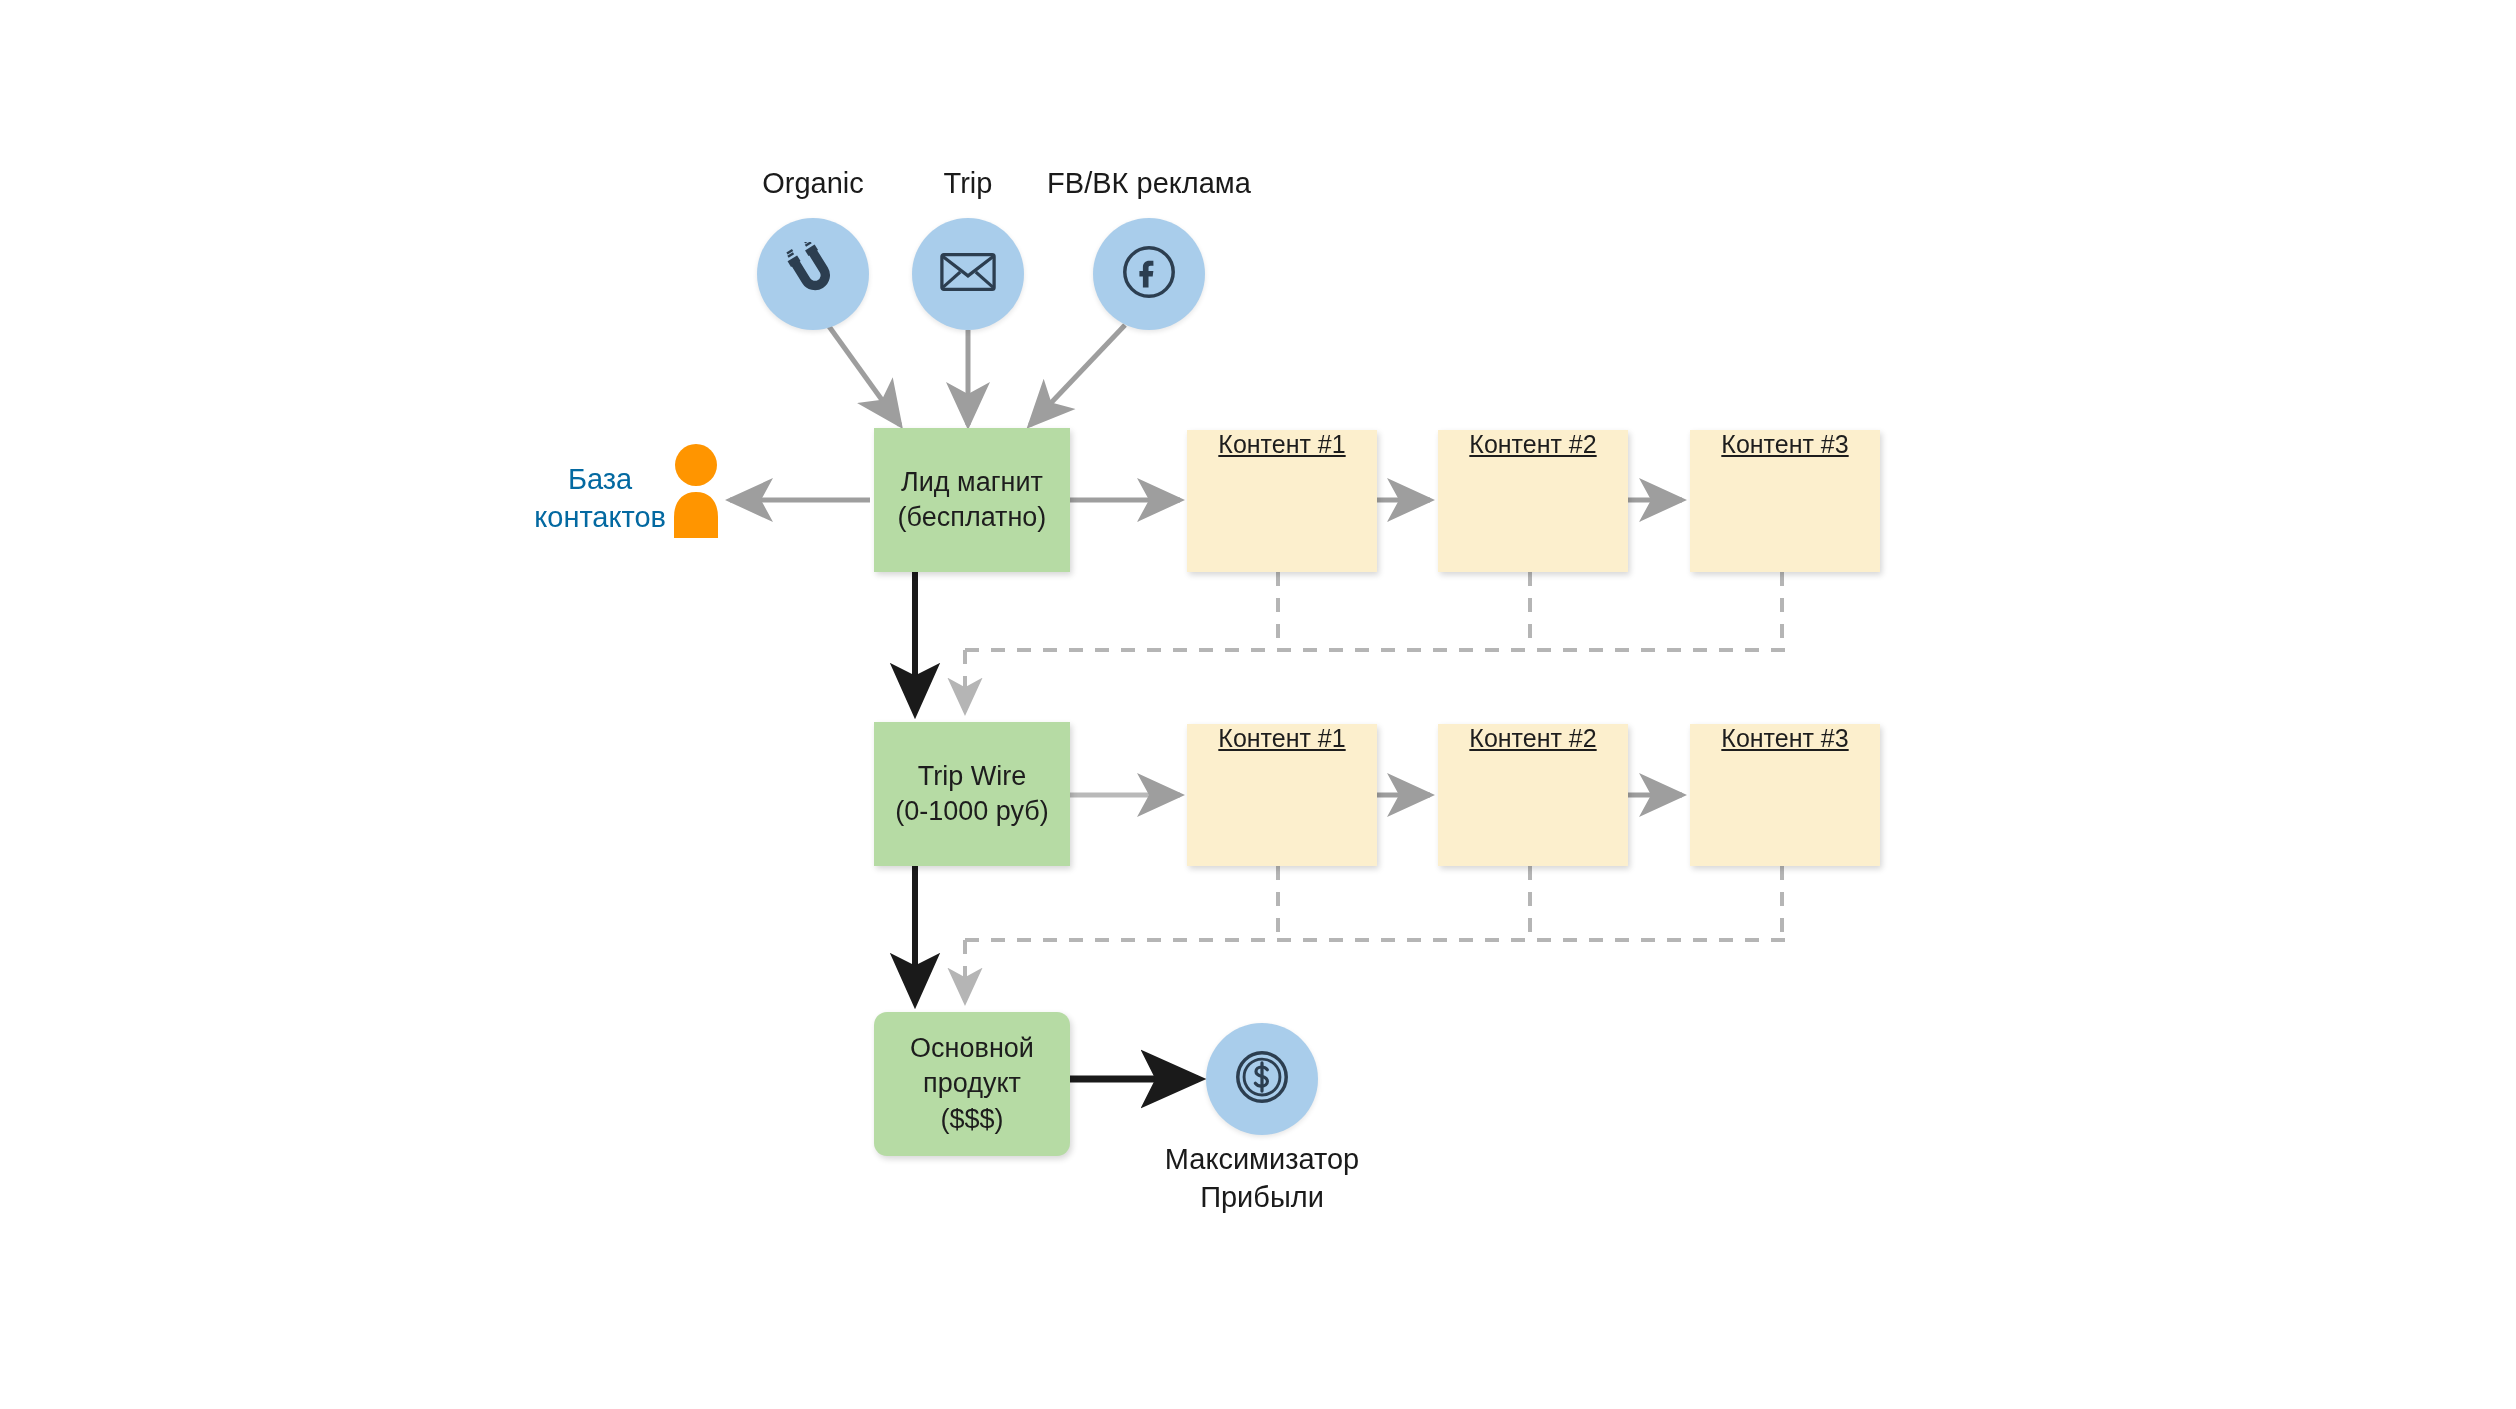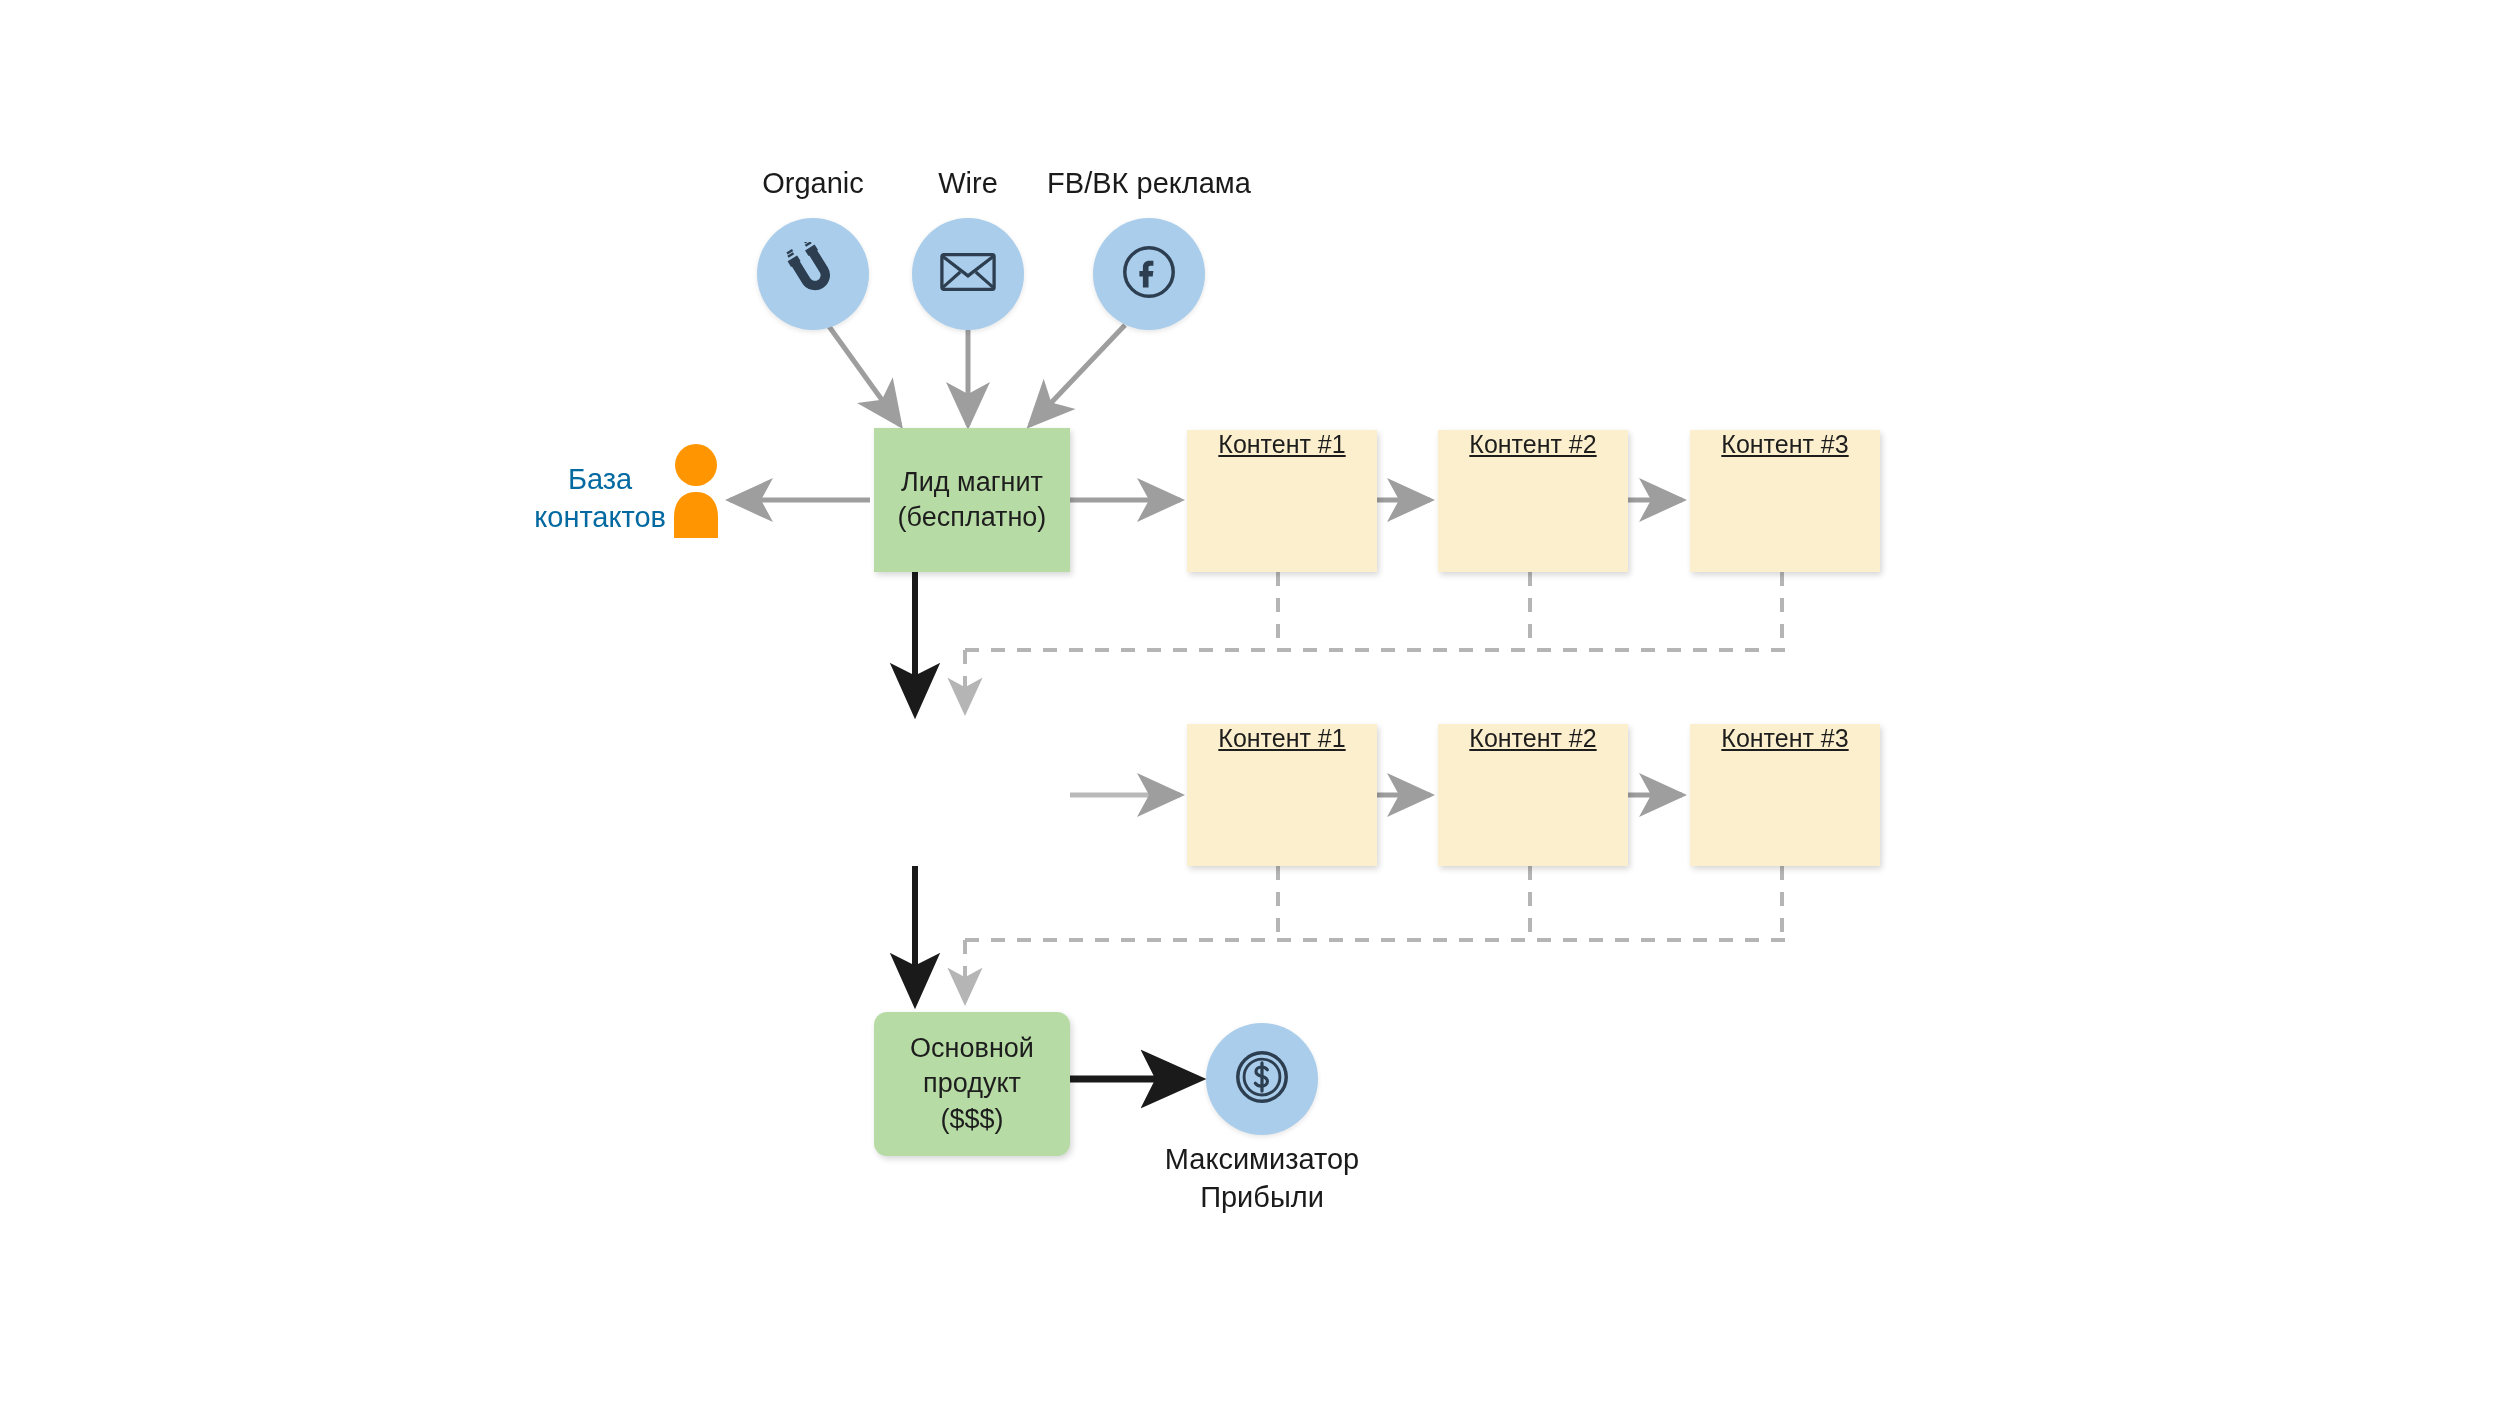--- a/index.html
+++ b/index.html
@@ -245,21 +245,21 @@
             <line x1="19" y1="0.5" x2="26" y2="0.5" stroke="#2c3e50" stroke-width="2.6"></line>
             <line x1="40" y1="4" x2="47" y2="4" stroke="#2c3e50" stroke-width="2.6"></line>
             <line x1="41" y1="0.5" x2="48" y2="0.5" stroke="#2c3e50" stroke-width="2.6"></line>
           </g>
         </svg>
       </span>
     </div>
   </div>
 
   <div class="source-node" style="left:912px; top:218px;">
-    <div class="source-label">Wire</div>
+    <div class="source-label">Trip</div>
     <div class="source-circle">
       <span>
         <svg width="58" height="46" viewBox="0 0 60 46" xmlns="http://www.w3.org/2000/svg">
           <rect x="3" y="5" width="54" height="36" rx="2" fill="none" stroke="#2c3e50" stroke-width="3.4"></rect>
           <path d="M4 7 L30 27 L56 7" fill="none" stroke="#2c3e50" stroke-width="3.4"></path>
           <path d="M4 39 L22 23" fill="none" stroke="#2c3e50" stroke-width="3.2"></path>
           <path d="M56 39 L38 23" fill="none" stroke="#2c3e50" stroke-width="3.2"></path>
         </svg>
       </span>
     </div>
@@ -291,20 +291,26 @@
     </span>
   </div>
 
   <div class="stage-box" style="left:874px; top:428px;">
     <div>
       <span class="lbl-line">Лид магнит</span>
       <span class="lbl-line">(бесплатно)</span>
     </div>
   </div>
 
+  <div class="stage-box" style="left:874px; top:722px;">
+    <div>
+      <span class="lbl-line">Trip Wire</span>
+      <span class="lbl-line">(0-1000 руб)</span>
+    </div>
+  </div>
 
   <div class="stage-box" style="left:874px; top:1012px;border-radius:13px;">
     <div>
       <span class="lbl-line">Основной</span>
       <span class="lbl-line">продукт</span>
       <span class="lbl-line">($$$)</span>
     </div>
   </div>
 
   <div class="content-box" style="left:1187px; top:430px;">

